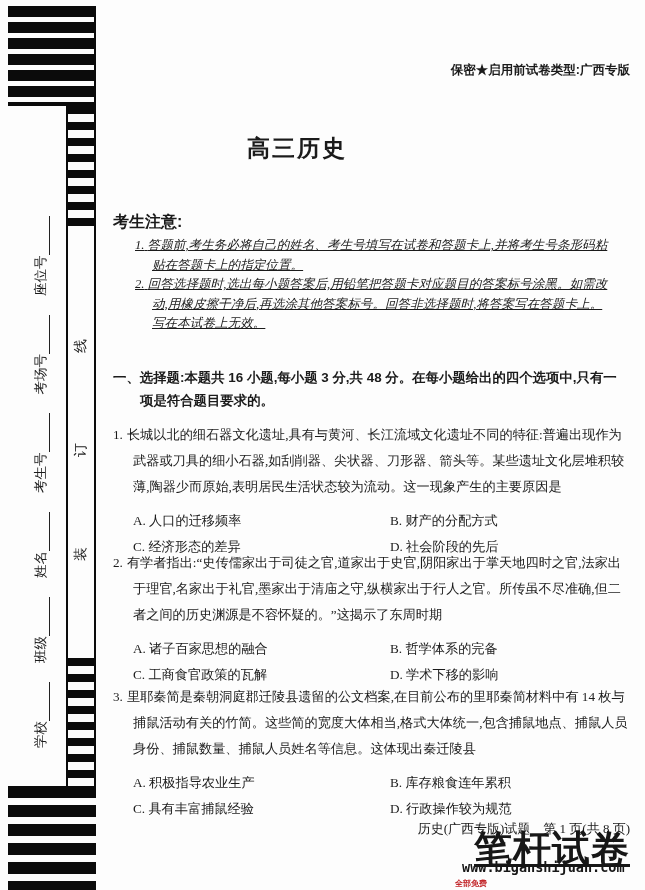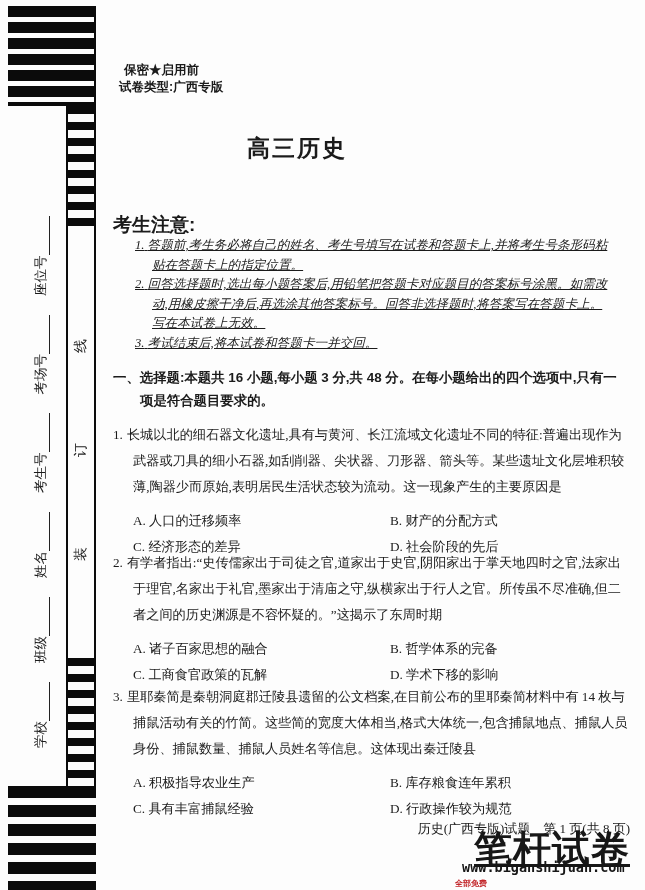--- a/index.html
+++ b/index.html
@@ -43,33 +43,33 @@
     position:absolute; left:26px; top:748px; width:604px; height:24px;
     transform-origin:0 0; transform:rotate(-90deg);
     display:flex; align-items:flex-end; gap:19px;
     font-size:13.5px; font-family:"Liberation Sans",sans-serif; color:#1b1b1b;
   }
   .label-unit { display:flex; align-items:flex-end; white-space:nowrap; }
   .blank-line { display:inline-block; width:39px; height:14px; border-bottom:1.4px solid #222; }
   
   .content { position:absolute; left:113px; top:0; width:517px; }
   .head-row {
-    position:absolute; top:62px; left:6px; width:100%;
+    position:absolute; top:62px; left:0; width:100%;
     display:flex; justify-content:flex-end;
-    font-size:12.5px; font-weight:600; font-family:"Liberation Sans",sans-serif;flex-direction:column;
+    font-size:12.5px; font-weight:600; font-family:"Liberation Sans",sans-serif;
   }
   .head-row .left { padding-left:5px; }
   .page-title {
     position:absolute; top:133px; left:184px; transform:translateX(-50%);
     font-size:23px; font-weight:700; letter-spacing:2px;
     font-family:"Liberation Sans",sans-serif; white-space:nowrap;
   }
   .notice-head {
     position:absolute; top:212px; left:0;
-    font-size:19px; font-weight:700; font-family:Liberation Sans, sans-serif;
+    font-size:16px; font-weight:700; font-family:Liberation Sans, sans-serif;
   }
   .notice-list {
     position:absolute; top:236px; left:22px; width:478px;
     font-size:12.6px; line-height:19.5px; font-style:italic;text-decoration:underline;
   }
   .notice-item { padding-left:17px; text-indent:-17px; }
   .section-head {
     position:absolute; top:366px; left:0; width:100%; box-sizing:border-box;
     font-size:13.4px; font-weight:700; line-height:23px;
     font-family:"Liberation Sans",sans-serif;
@@ -160,21 +160,20 @@
       <span>试卷类型:广西专版</span>
     </div>
 
     <div class="page-title">高三历史</div>
 
     <div class="notice-head">考生注意:</div>
 
     <div class="notice-list">
       <div class="notice-item"><span>1.</span> <span>答题前,考生务必将自己的姓名、考生号填写在试卷和答题卡上,并将考生号条形码粘贴在答题卡上的指定位置。</span></div>
       <div class="notice-item"><span>2.</span> <span>回答选择题时,选出每小题答案后,用铅笔把答题卡对应题目的答案标号涂黑。如需改动,用橡皮擦干净后,再选涂其他答案标号。回答非选择题时,将答案写在答题卡上。写在本试卷上无效。</span></div>
-      <div class="notice-item"><span>3.</span> <span>考试结束后,将本试卷和答题卡一并交回。</span></div>
     </div>
 
     <div class="section-head">一、选择题:本题共 16 小题,每小题 3 分,共 48 分。在每小题给出的四个选项中,只有一项是符合题目要求的。</div>
 
     <div class="question q1">
       <span class="qnum">1.</span><span>长城以北的细石器文化遗址,具有与黄河、长江流域文化遗址不同的特征:普遍出现作为武器或刀具的细小石器,如刮削器、尖状器、刀形器、箭头等。某些遗址文化层堆积较薄,陶器少而原始,表明居民生活状态较为流动。这一现象产生的主要原因是</span>
       <div class="options">
         <span>A. 人口的迁移频率</span>
         <span>B. 财产的分配方式</span>
         <span>C. 经济形态的差异</span>

